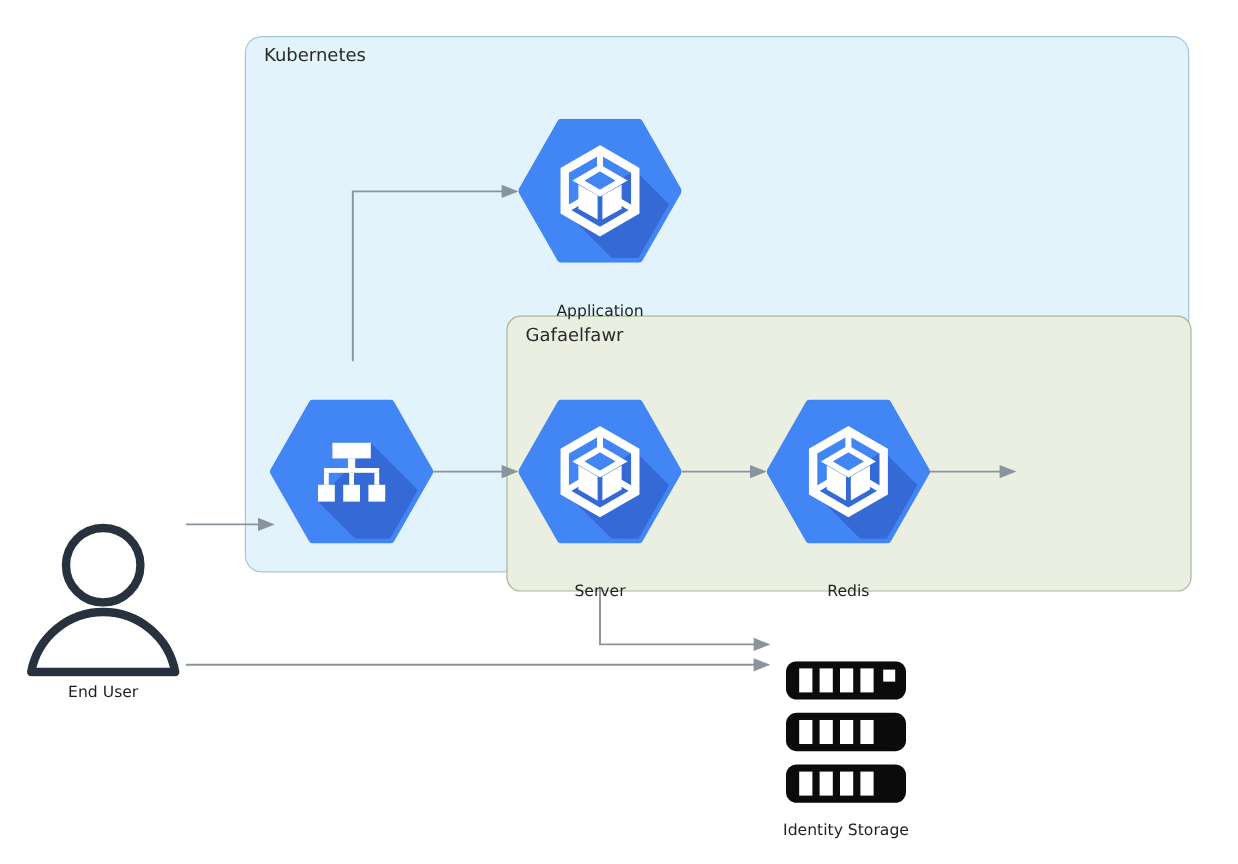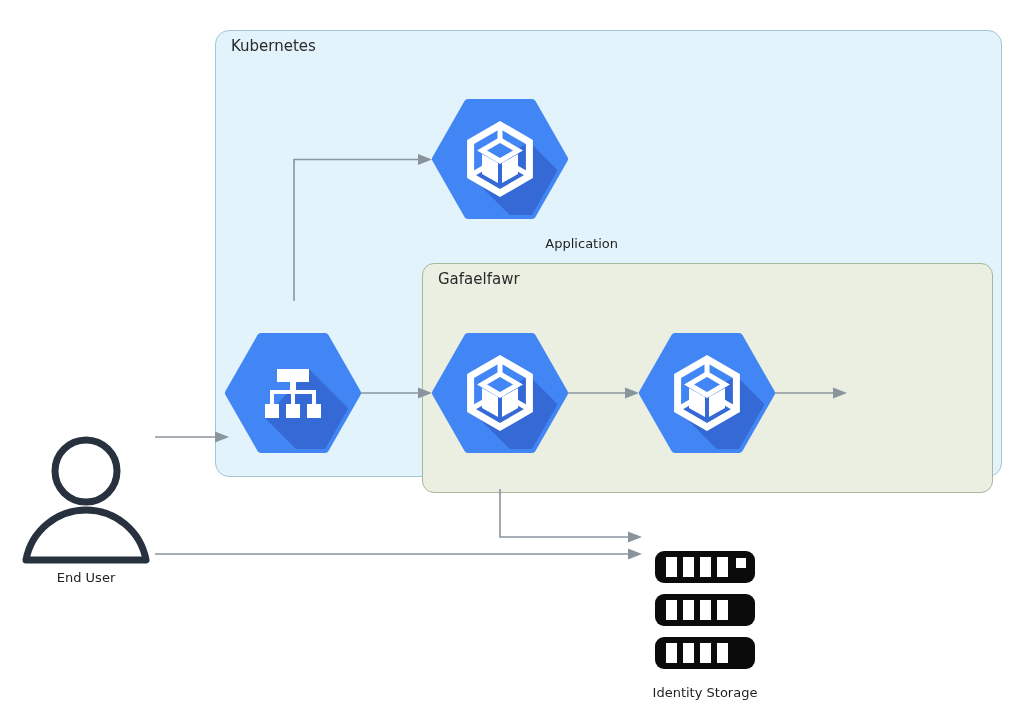--- a/index.html
+++ b/index.html
@@ -10,37 +10,37 @@
     --canvas_bg:#ffffff;
   }
   html,body{margin:0;padding:0;background:#fff;}
   .canvas{
     position:relative;width:1032px;height:720px;background:var(--canvas_bg);
     font-family:"DejaVu Sans","Liberation Sans",sans-serif;color:var(--text);
     overflow:hidden;
   }
   .group-box{position:absolute;border:1.5px solid;box-sizing:border-box;}
   .box-kubernetes{
-    left:215px;top:30px;width:787px;height:447px;border-radius:14px;
+    left:204px;top:30px;width:787px;height:447px;border-radius:14px;
     background:var(--kubernetes_fill);border-color:var(--kubernetes_border);padding-left:37px;
   }
   .box-gafaelfawr{
     left:422px;top:263px;width:571px;height:230px;border-radius:12px;
     background:var(--gafaelfawr_fill);border-color:var(--gafaelfawr_border);
   }
   .group-title{
     position:absolute;left:15px;top:6px;font-size:15px;color:#2a2a2a;white-space:nowrap;
   }
   .edges{position:absolute;left:0;top:0;width:1032px;height:720px;pointer-events:none;}
   .edges line,.edges polyline{stroke:var(--arrow);stroke-width:1.6;fill:none;}
   .edges polygon{fill:var(--arrow);}
   .node{position:absolute;width:136px;}
   .node svg.hex{display:block;width:136px;height:120px;}
   .node-label{
-    position:absolute;top:137px;left:-50px;right:-50px;text-align:right;
+    position:absolute;top:153px;left:-50px;right:-50px;text-align:center;
     font-size:13px;color:var(--text);white-space:nowrap;
   }
   .hex-base{fill:var(--hexagon_blue);stroke:var(--hexagon_blue);stroke-width:8;stroke-linejoin:round;}
   .hex-shadow{fill:var(--hexagon_shadow);}
   .glyph-stroke{stroke:#fff;fill:none;}
   .glyph-fill{fill:#fff;}
   .figure{position:absolute;}
   .figure-label{
     position:absolute;left:-40px;right:-40px;text-align:center;
     font-size:13px;color:var(--text);white-space:nowrap;
@@ -152,20 +152,21 @@
         <polygon class="hex-shadow" points="38.6,77 97.4,43 189,135 97,135"></polygon>
       </g>
       <polygon class="glyph-stroke" stroke-width="7" points="68,26 97.4,43 97.4,77 68,94 38.6,77 38.6,43"></polygon>
       <line class="glyph-stroke" stroke-width="5" x1="68" y1="28" x2="68" y2="41"></line>
       <line class="glyph-stroke" stroke-width="5" x1="41" y1="75" x2="53" y2="68"></line>
       <line class="glyph-stroke" stroke-width="5" x1="95" y1="75" x2="83" y2="68"></line>
       <polygon class="glyph-stroke" stroke-width="5" points="68,41 86,51.5 68,62 50,51.5"></polygon>
       <polygon class="glyph-fill" points="50,55 66,64 66,84 50,75"></polygon>
       <polygon class="glyph-fill" points="86,55 70,64 70,84 86,75"></polygon>
     </svg>
+    <div class="node-label">Server</div>
   </div>
 
   <div class="node" style="left:639px;top:333px">
     <svg class="hex" viewBox="0 0 136 120">
       <defs>
           <clipPath id="clip-redis">
             <polygon points="4,60 36,4 100,4 132,60 100,116 36,116"></polygon>
           </clipPath>
         </defs>
       <polygon class="hex-base" points="4,60 36,4 100,4 132,60 100,116 36,116"></polygon>
@@ -173,20 +174,21 @@
         <polygon class="hex-shadow" points="38.6,77 97.4,43 189,135 97,135"></polygon>
       </g>
       <polygon class="glyph-stroke" stroke-width="7" points="68,26 97.4,43 97.4,77 68,94 38.6,77 38.6,43"></polygon>
       <line class="glyph-stroke" stroke-width="5" x1="68" y1="28" x2="68" y2="41"></line>
       <line class="glyph-stroke" stroke-width="5" x1="41" y1="75" x2="53" y2="68"></line>
       <line class="glyph-stroke" stroke-width="5" x1="95" y1="75" x2="83" y2="68"></line>
       <polygon class="glyph-stroke" stroke-width="5" points="68,41 86,51.5 68,62 50,51.5"></polygon>
       <polygon class="glyph-fill" points="50,55 66,64 66,84 50,75"></polygon>
       <polygon class="glyph-fill" points="86,55 70,64 70,84 86,75"></polygon>
     </svg>
+    <div class="node-label">Redis</div>
   </div>
 
 
   <div class="figure" style="left:20px;top:432px;width:132px">
     <svg width="132" height="132" viewBox="0 0 132 132">
       <path class="person-stroke" stroke-linejoin="round" d="M6,128 A61,61 0 0 1 126,128 Z"></path>
       <circle class="person-stroke" cx="66" cy="39" r="31"></circle>
     </svg>
     <div class="figure-label" style="top:138px">End User</div>
   </div>

